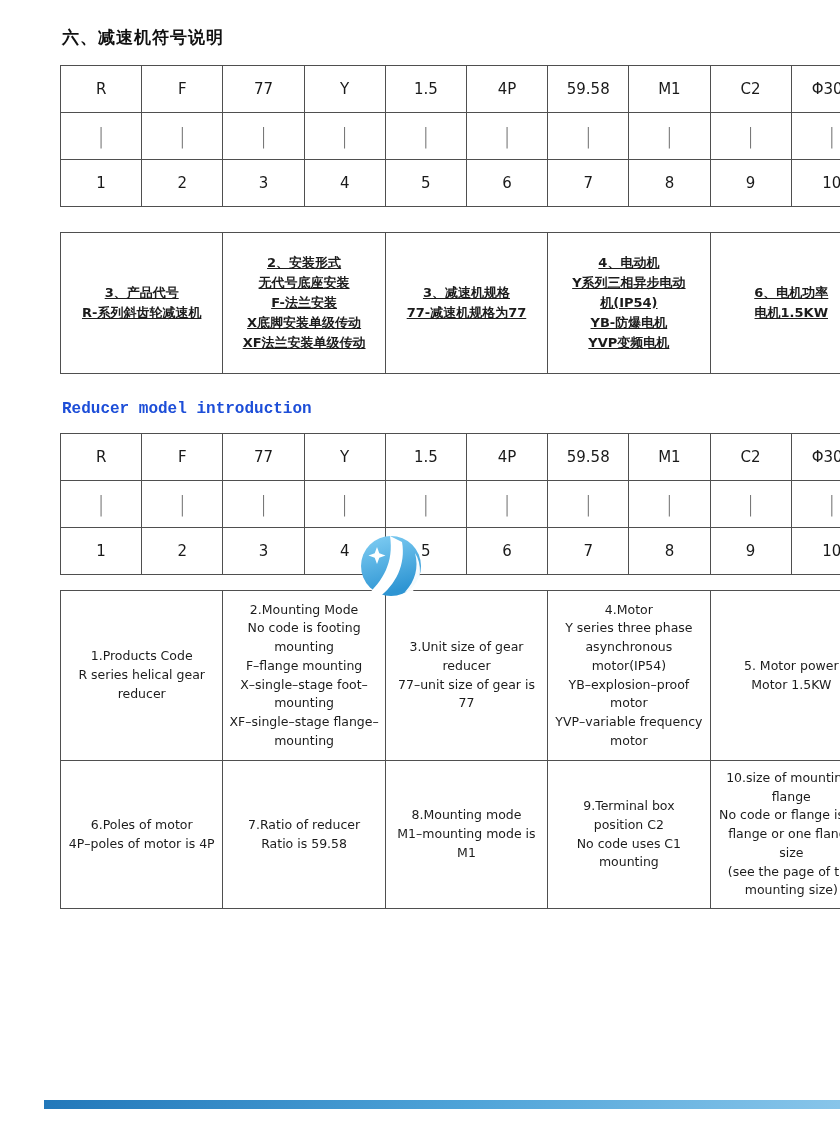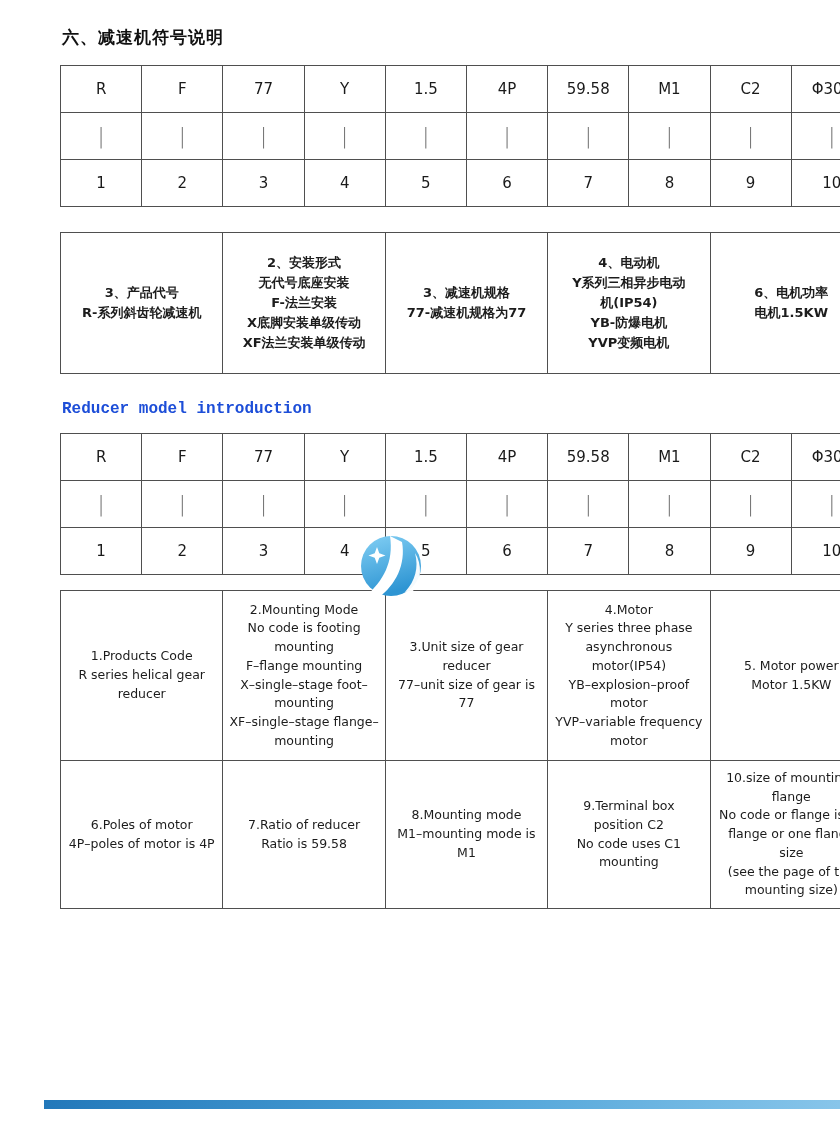--- a/index.html
+++ b/index.html
@@ -42,21 +42,21 @@
   .sym-table { margin-top: 16px; }
   .sym-table td { height: 47px; font-size: 15px; color: #1a1a1a; }
   .sym-table .bar-cell { font-size: 21px; font-weight: 200; color: #6e6e6e; }
   .exp-table td {
     white-space: pre-line;
     padding: 3px 4px;
     line-height: 1.55;
   }
   .exp-cn { margin-top: 25px; }
   .exp-cn td { font-size: 13px; font-weight: bold; }
-  .exp-cn .row-1 td { height: 141px; }
+  .exp-cn .row-1 td { height: 141px; text-decoration: underline; }
   .exp-cn .row-2 td { height: 112px; }
   .exp-en { margin-top: 15px; }
   .exp-en td { font-size: 12.5px; line-height: 1.5; }
   .exp-en .row-1 td { height: 170px; }
   .exp-en .row-2 td { height: 148px; }
   .sym-en { margin-top: 15px; }
 
   
   .logo {
     position: absolute;

